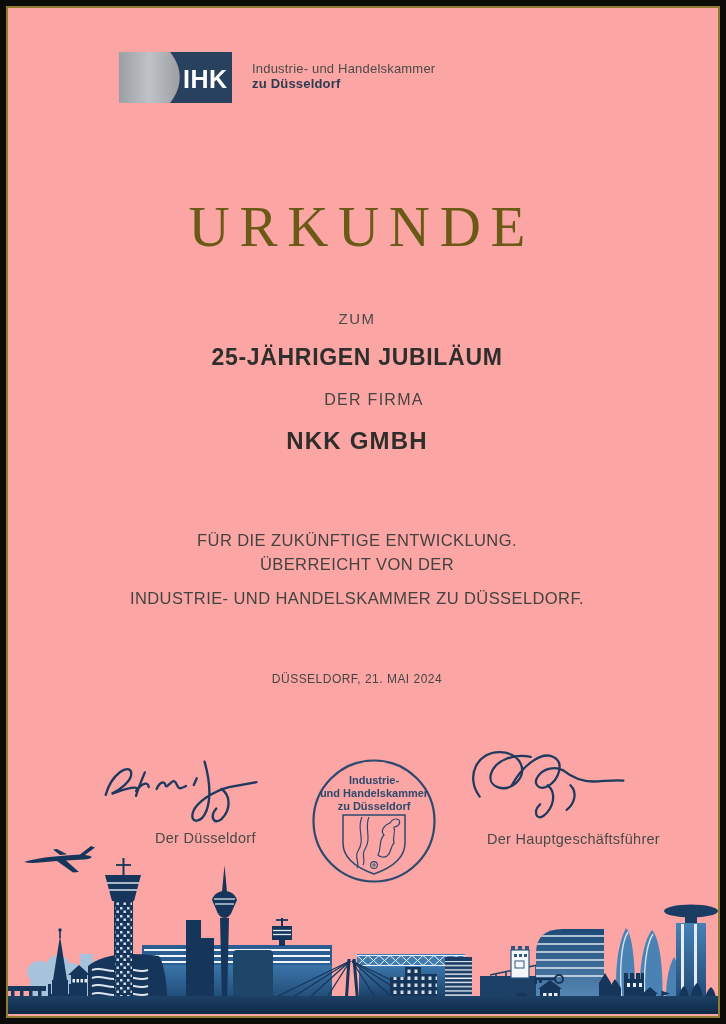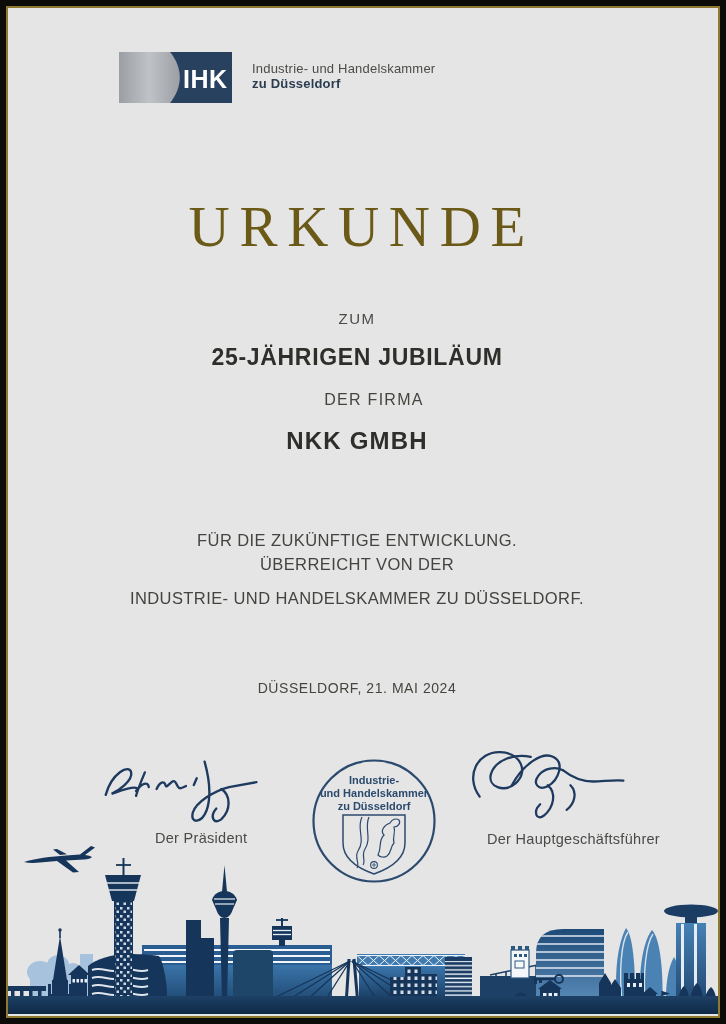--- a/index.html
+++ b/index.html
@@ -1,33 +1,33 @@
 <!DOCTYPE html>
 <html><head>
 <meta charset="utf-8">
 <style>
   html,body{margin:0;padding:0;background:#0c0b08;}
-  .page{position:relative;width:726px;height:1024px;background:#e5e5e5;overflow:hidden;
+  .page{position:relative;width:726px;height:1024px;background:#fca5a5;overflow:hidden;
         font-family:"Liberation Sans",sans-serif;}
   .frame{position:absolute;inset:0;border:6px solid #0c0b08;pointer-events:none;z-index:50;}
   .pinstripe{position:absolute;inset:6px;border:2px solid #8d7930;pointer-events:none;z-index:49;}
   .abs{position:absolute;}
   .ctr{left:0;right:12px;text-align:center;}
   .logo-mark{left:119px;top:52px;}
   .logo-text{left:252px;top:61px;font-size:13px;line-height:15px;color:#4b4b48;letter-spacing:.2px;}
   .logo-text .l2{font-weight:bold;color:#2b3c50;}
   .title{top:194px;font-family:"Liberation Serif","DejaVu Serif",serif;font-weight:400;
          font-size:57px;letter-spacing:.17em;text-indent:.17em;color:#6b5a17;margin:0;}
   .zum{top:310px;font-size:15px;letter-spacing:.1em;color:#4a4a46;}
   .jubilee{top:344px;font-size:23px;font-weight:bold;letter-spacing:.03em;color:#2e2e2b;}
   .derfirma{top:391px;font-size:16px;letter-spacing:.08em;color:#45453f;padding-left:34px;}
   .company{top:427px;font-size:24px;font-weight:bold;letter-spacing:.05em;color:#2e2e2b;}
   .wish{font-size:16.5px;letter-spacing:.025em;color:#43433f;}
   .w1{top:487px;} .w2{top:521px;margin-top:10px;} .w3{top:555px;} .w4{top:589px;}
-  .datum{top:672px;font-size:14px;letter-spacing:.04em;color:#45453f;margin-top:8px;}
+  .datum{top:672px;font-size:12px;letter-spacing:.04em;color:#45453f;}
   .sig-label{font-size:14.5px;color:#4a4a47;letter-spacing:.02em;}
   .sig-left-label{left:155px;top:830px;}
   .sig-right-label{left:487px;top:831px;}
   .sig-svg{position:absolute;}
   .seal-svg{position:absolute;left:310px;top:757px;}
   .skyline{position:absolute;left:0;top:842px;z-index:10;}
 </style>
 </head>
 <body>
 
@@ -63,21 +63,21 @@
   <svg class="sig-svg" style="left:92px;top:740px;" width="186" height="98" viewBox="0 0 190 100">
     <g fill="none" stroke="#1e3a5f" stroke-width="2.4" stroke-linecap="round">
       <path d="M14,56 C20,34 38,24 40,33 C42,42 26,52 20,55 C26,53 40,47 46,49"></path>
       <path d="M54,33 C49,45 46,53 45,57 M45,52 C51,44 57,42 58,48"></path>
       <path d="M66,50 C69,43 74,41 75,46 C76,50 80,43 83,42 C86,41 86,47 89,49 C91,50 94,48 96,47"></path>
       <path d="M104,46 L107,39"></path>
       <path d="M115,22 C120,40 122,58 117,72 C112,85 100,86 103,74 C106,64 124,52 140,48 L168,43"></path>
       <path d="M132,50 C142,56 142,72 132,81 C124,87 120,78 127,70"></path>
     </g>
   </svg>
-  <div class="abs sig-label sig-left-label">Der Präsident</div>
+  <div class="abs sig-label sig-left-label">Der Düsseldorf</div>
 
   <svg class="sig-svg" style="left:450px;top:738px;" width="186" height="104" viewBox="0 0 190 110">
     <g fill="none" stroke="#1e3a5f" stroke-width="2.4" stroke-linecap="round">
       <path d="M28,62 C12,40 26,14 50,15 C72,16 80,36 66,48 C54,58 36,52 40,38 C44,24 64,16 82,20"></path>
       <path d="M62,50 C74,28 94,14 106,20 C118,26 112,44 100,51 C90,56 84,48 90,40 C96,32 108,30 116,34"></path>
       <path d="M100,50 C110,58 106,74 96,82 C88,88 84,78 92,70"></path>
       <path d="M116,34 C126,42 136,46 148,46 C158,46 170,44 180,45"></path>
       <path d="M124,50 C132,58 128,70 120,76"></path>
     </g>
   </svg>

